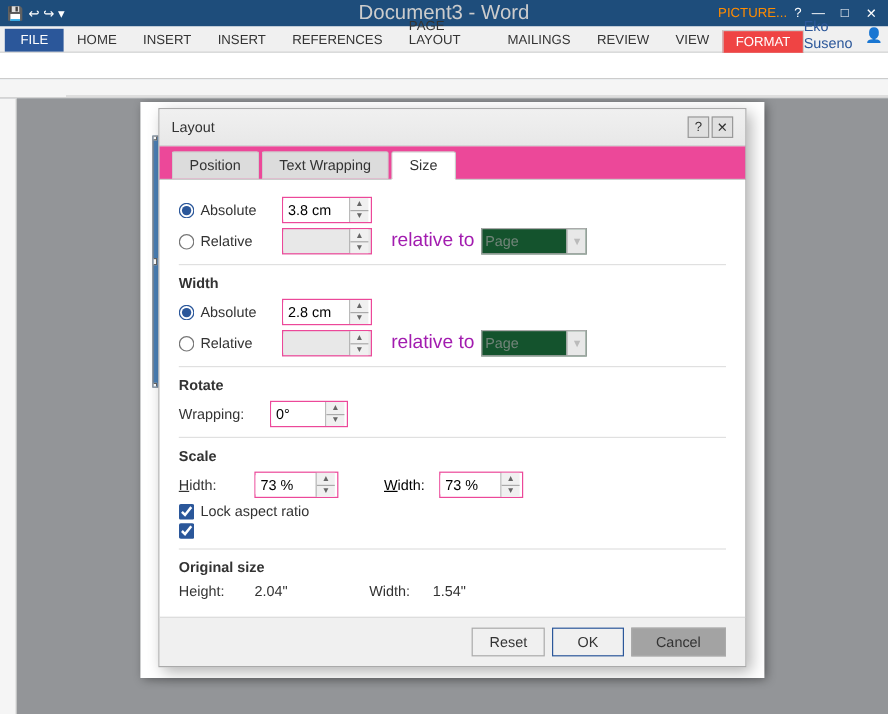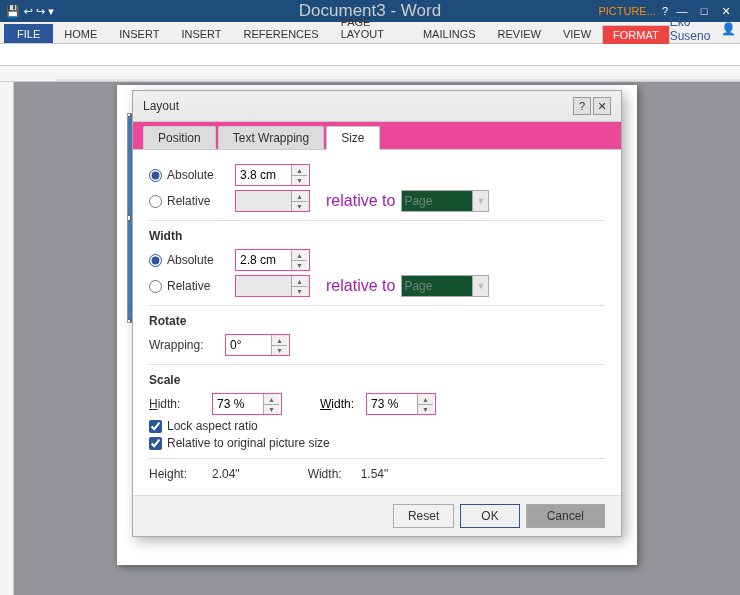--- a/index.html
+++ b/index.html
@@ -665,25 +665,25 @@
                 </div>
               </div>
             </div>
 
             <label class="checkbox-label">
               <input type="checkbox" checked="" style="">
               <span>Lock aspect ratio</span>
             </label>
             <label class="checkbox-label">
               <input type="checkbox" checked="" style="">
-              <span>Relative to original picture size</span>
             </label>
 
             <hr class="section-divider">
 
+            <div class="section-title">Original size</div>
 
             <div class="orig-size-row">
               <span class="orig-label">Height:</span>
               <span class="orig-value">2.04"</span>
               <span class="orig-width-label">Width:</span>
               <span class="orig-value">1.54"</span>
             </div>
           </div>
 
           <div class="dialog-footer">

